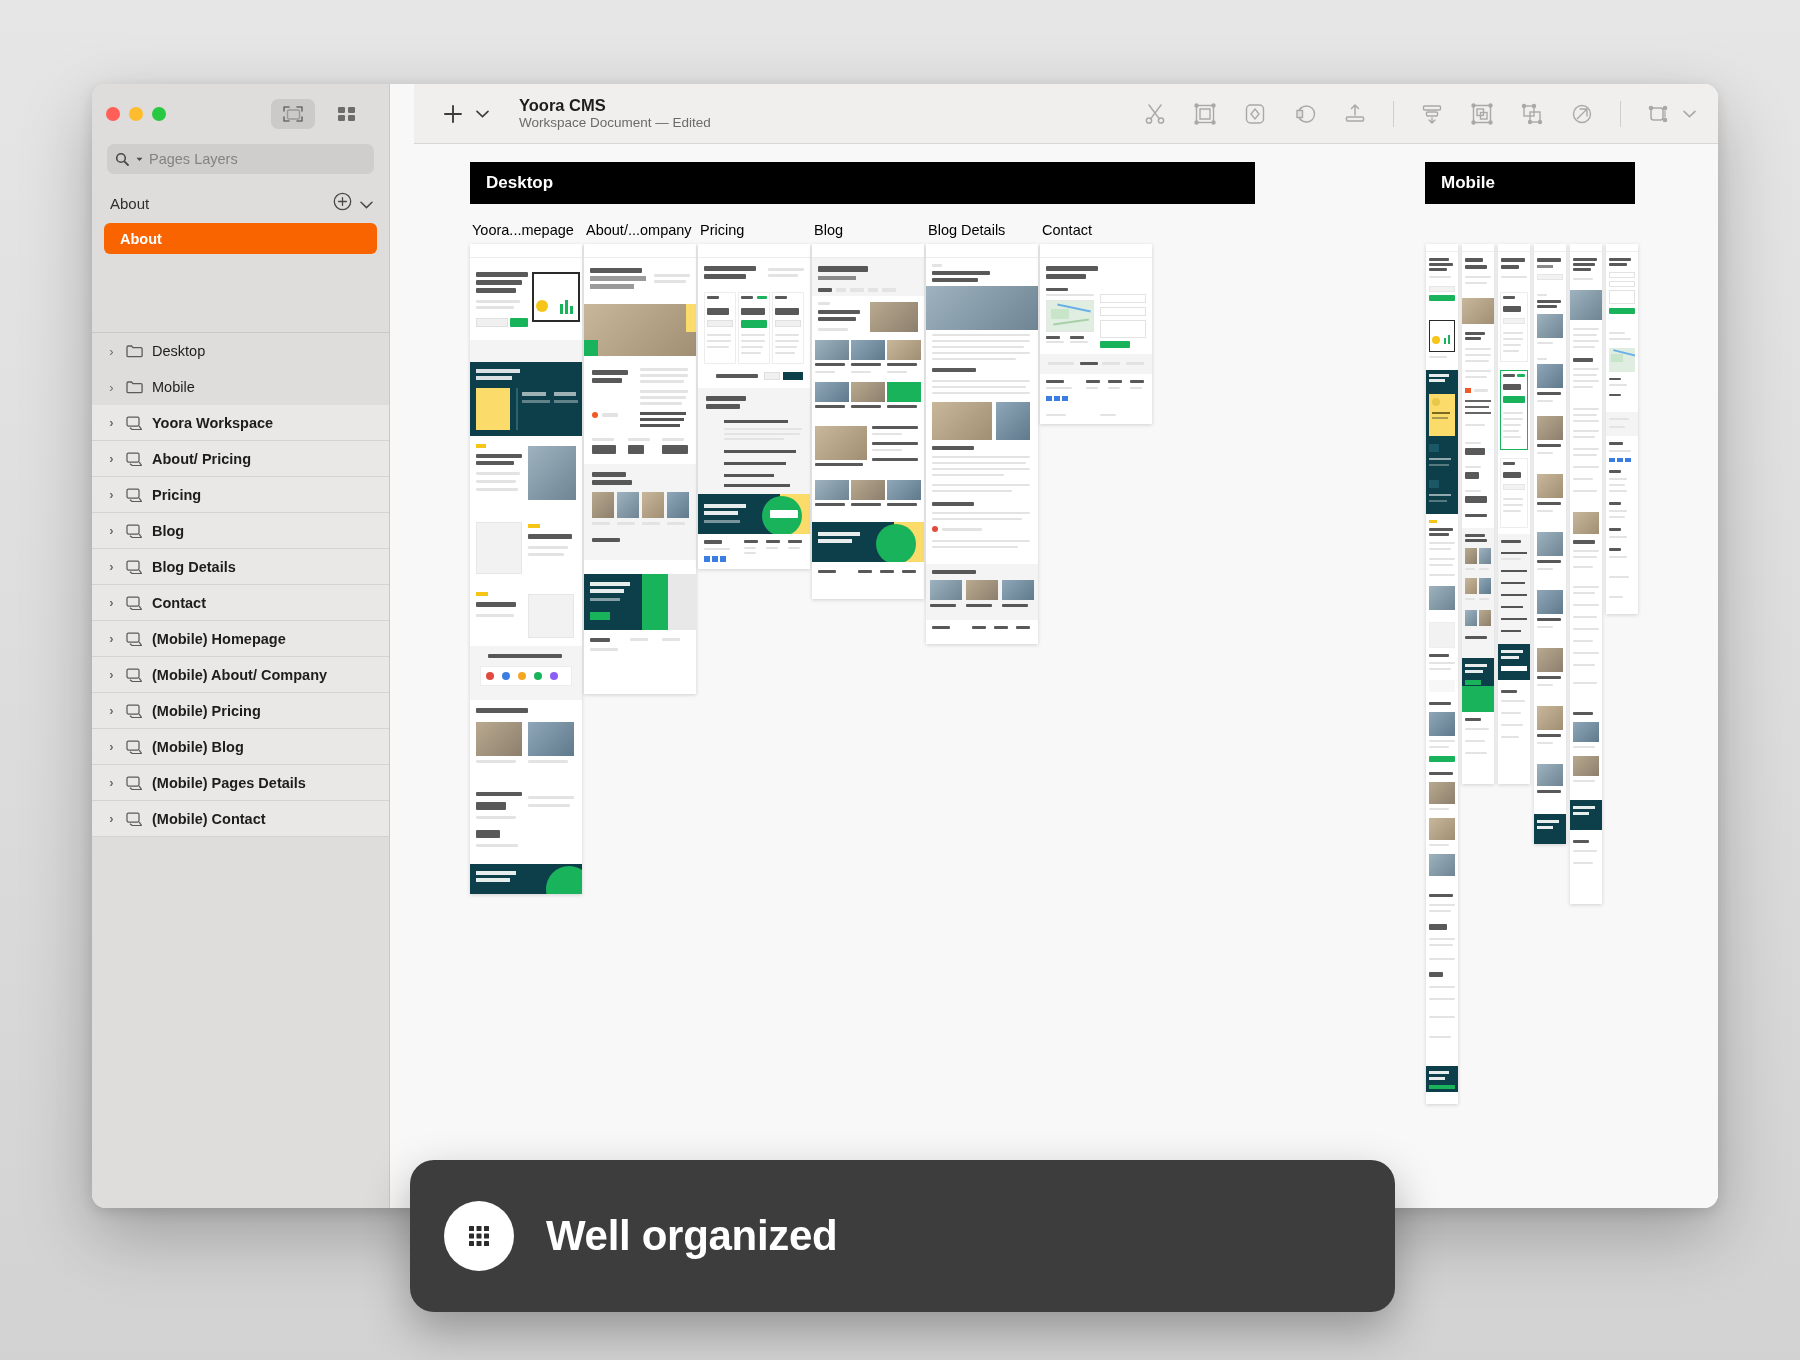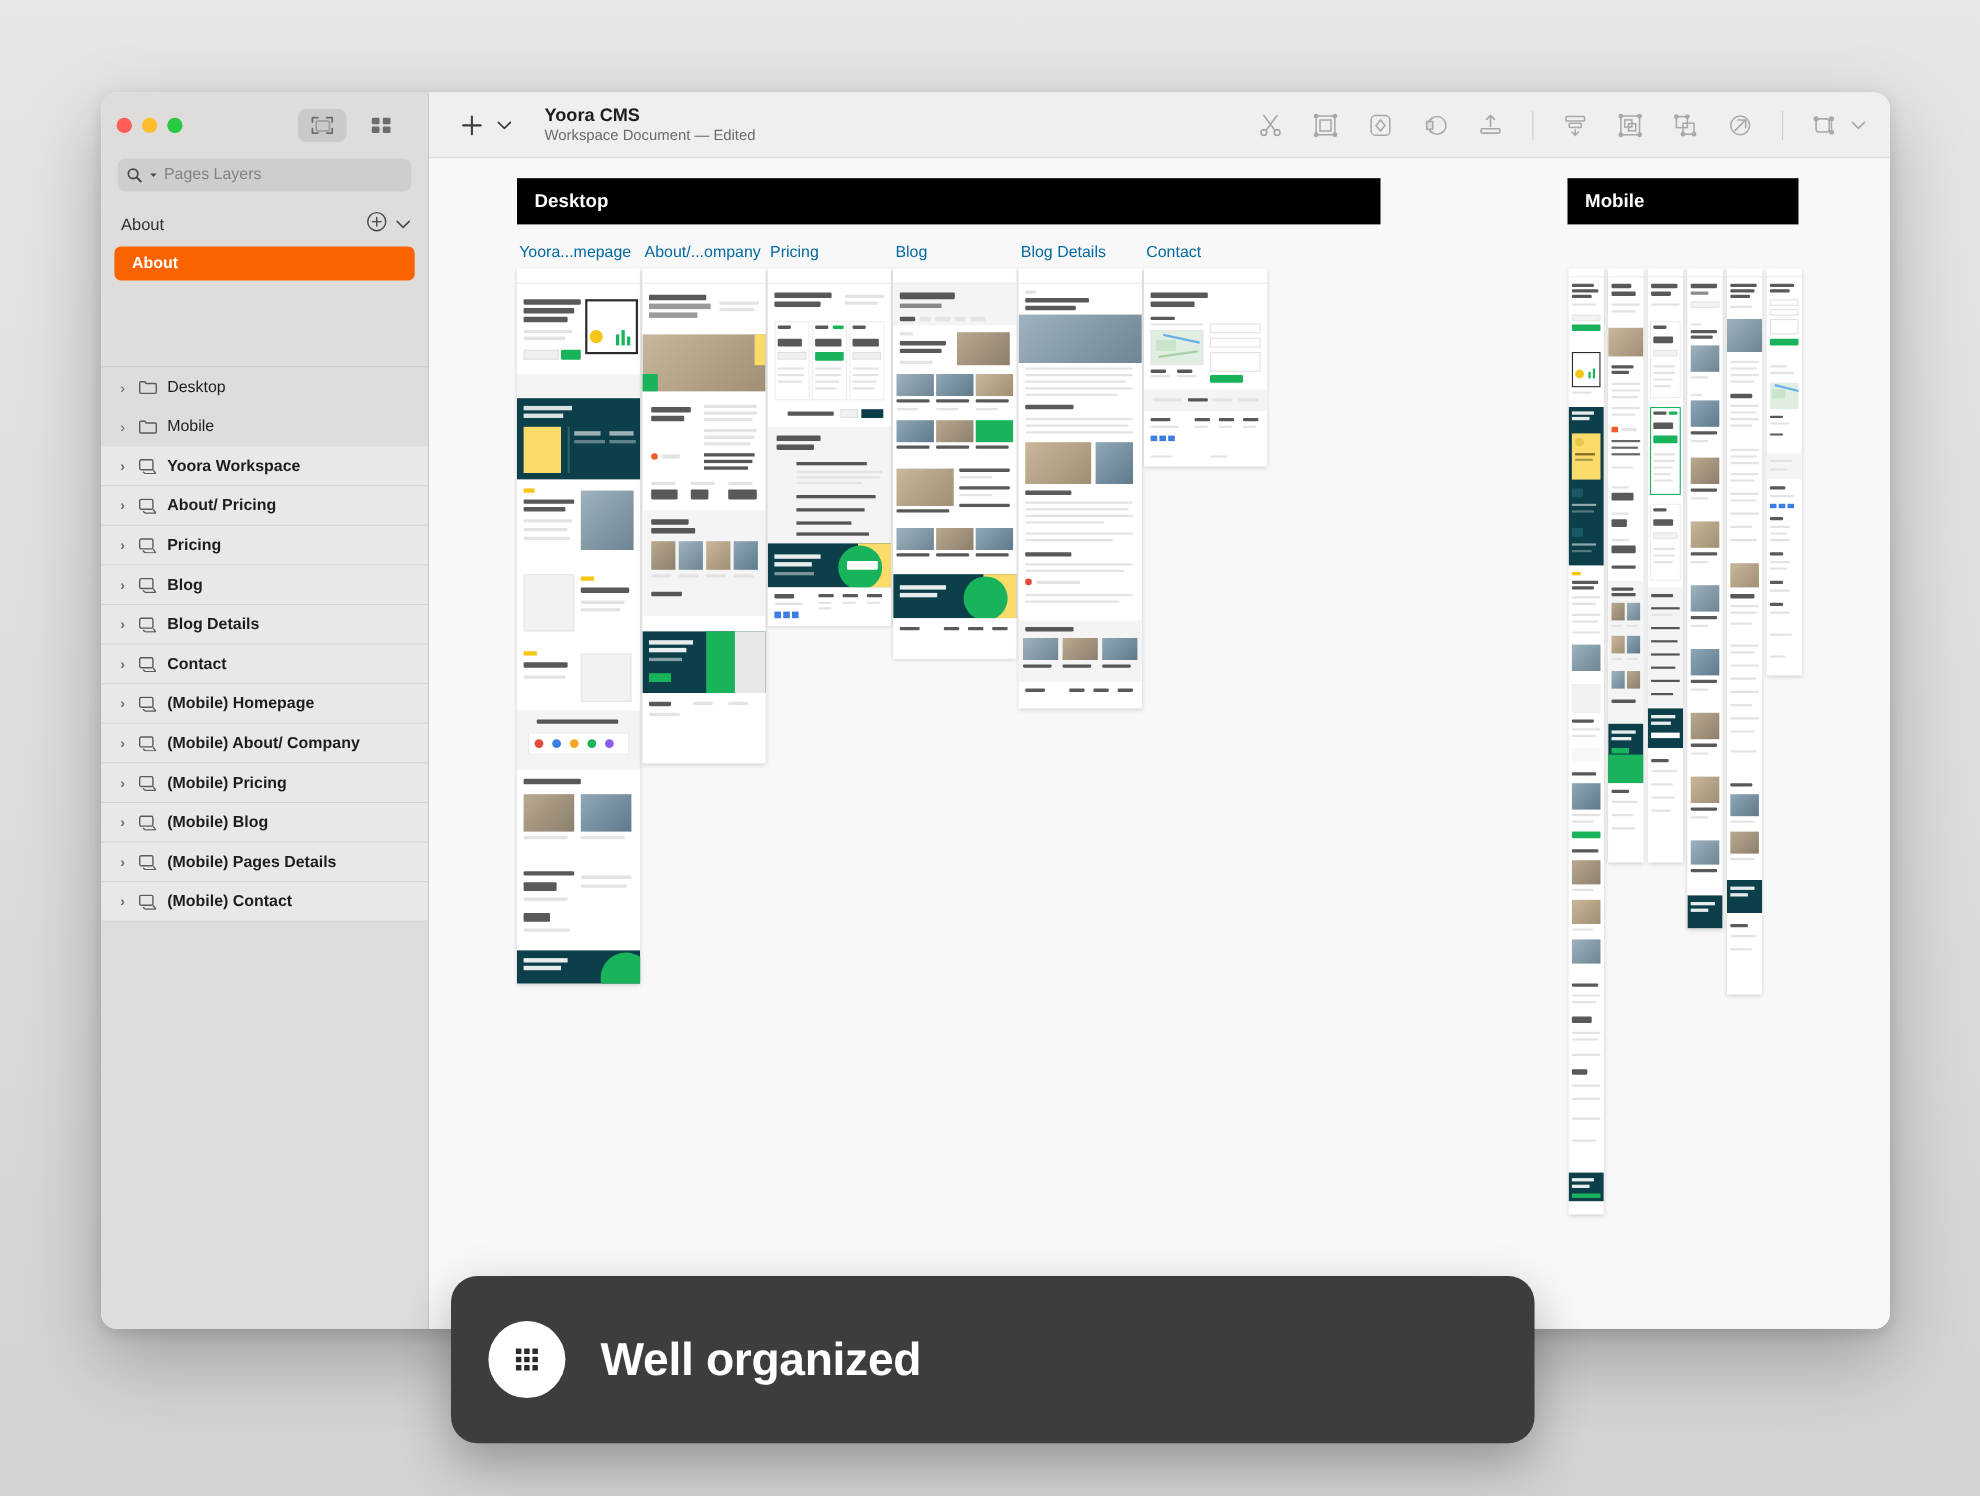--- a/index.html
+++ b/index.html
@@ -106,20 +106,21 @@
 
   
   .main { flex: 1; display: flex; flex-direction: column; min-width: 0; background: #f8f8f8; }
   .toolbar {
     height: 60px;
     background: #f0efed;
     border-bottom: 1px solid #d8d7d5;
     display: flex; align-items: center;
     padding: 0 22px 0 28px;
     gap: 16px;
+    margin-left: 24px;
   }
   .tb-plus { display: flex; align-items: center; gap: 12px; color: #3c3c3c; }
   .doc-title { line-height: 1.25; margin-left: 14px; }
   .doc-title .n { font-size: 16.5px; font-weight: bold; color: #1d1d1d; }
   .doc-title .s { font-size: 13.5px; color: #6a6a6a; }
   .tb-icons { margin-left: auto; display: flex; align-items: center; gap: 26px; }
   .tb-sep { width: 1px; height: 26px; background: #cfcecc; }
   .tb-ico { opacity: .42; display: flex; align-items: center; }
 
   
@@ -128,21 +129,21 @@
     position: absolute;
     background: #000; color: #fff;
     font-size: 17px; font-weight: bold;
     display: flex; align-items: center;
     padding-left: 16px;
     height: 42px;
   }
   .ab-label {
     position: absolute;
     font-size: 14.5px;
-    color: #0369a1;
+    color: #000000;
     white-space: nowrap;
   }
   .board {
     position: absolute;
     background: #fff;
     box-shadow: 0 1px 4px rgba(0,0,0,.16);
     overflow: hidden;
   }
 
   

